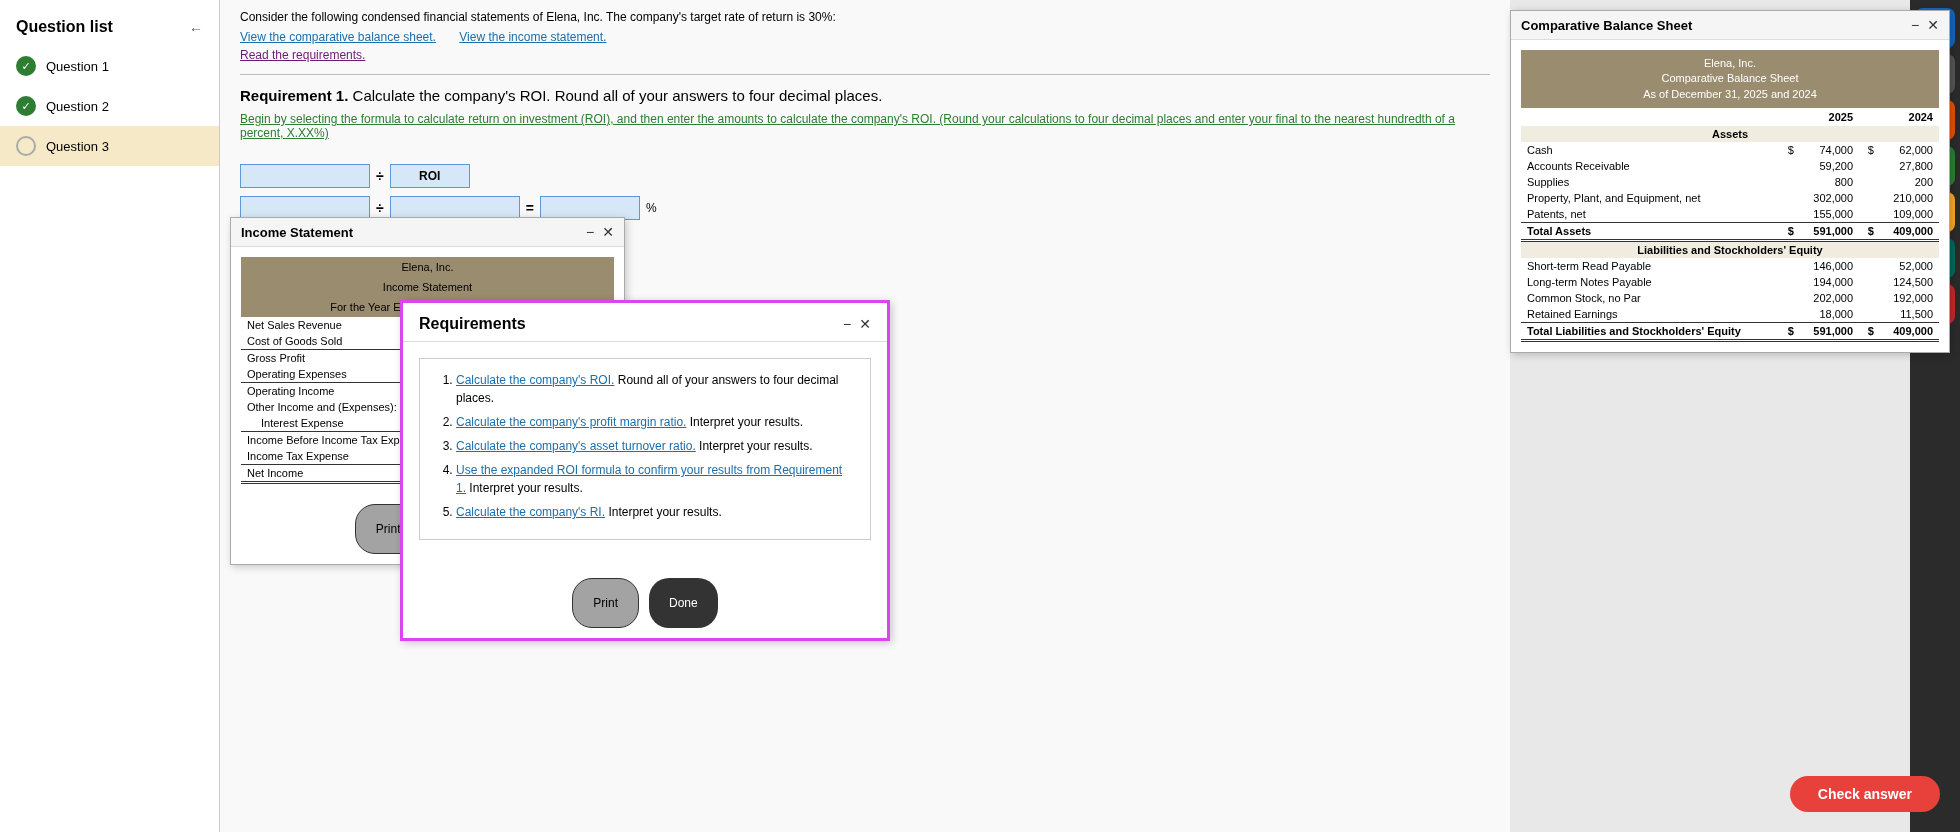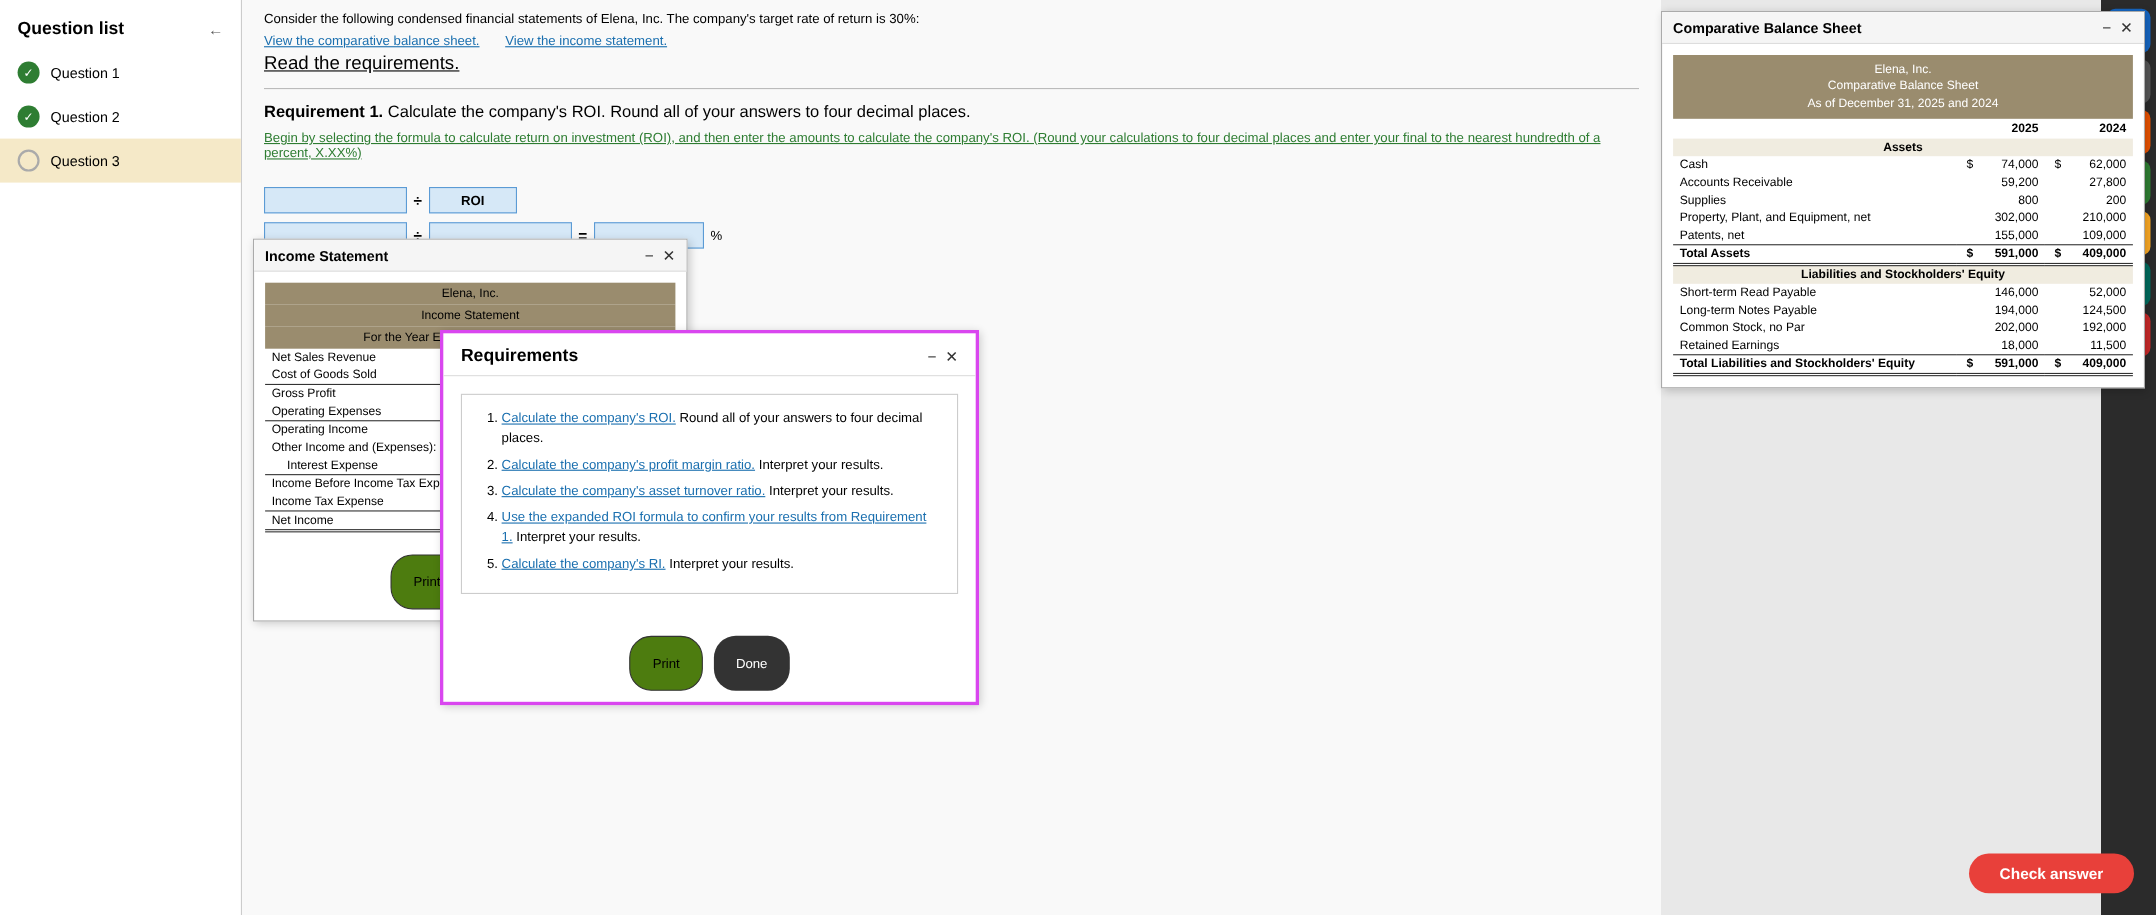--- a/index.html
+++ b/index.html
@@ -35,21 +35,21 @@
       position: absolute;
       left: 220px; top: 0;
       width: 1290px; height: 832px;
       background: #f9f9f9;
       overflow-y: auto;
       padding: 10px 20px;
     }
 
     .intro-text { font-size: 12px; margin-bottom: 6px; }
     .intro-links a { color: #1a6faf; text-decoration: underline; font-size: 12px; margin-right: 20px; cursor: pointer; }
-    .req-link a { color: #000000; text-decoration: underline; font-size: 17px; cursor: pointer; }
+    .req-link a { color: #701a75; text-decoration: underline; font-size: 12px; cursor: pointer; }
 
     .divider { border: none; border-top: 1px solid #bbb; margin: 12px 0; }
 
     .req-label { font-size: 15px; margin-bottom: 8px; }
     .req-label strong { font-weight: bold; }
     .hint-text { font-size: 12px; color: #2e7d32; margin-bottom: 24px; text-decoration: underline; }
 
     .formula-row { display: flex; align-items: center; gap: 6px; margin-bottom: 8px; }
     .formula-input {
       width: 130px; height: 24px;
@@ -120,21 +120,21 @@
     }
     .is-table-container { padding: 10px; }
     .is-header { background: #9a8c6e; color: #000; text-align: center; padding: 4px; font-size: 11px; }
     table.is-table { width: 100%; border-collapse: collapse; font-size: 11px; }
     table.is-table td { padding: 2px 6px; }
     table.is-table .label-col { text-align: left; }
     table.is-table .num-col { text-align: right; }
     .is-total td { border-top: 1px solid #333; }
     .is-double td { border-bottom: 3px double #333; }
     .panel-footer { display: flex; gap: 10px; padding: 10px; justify-content: center; }
-    .btn-outline { padding: 6px 20px; border-radius: 20px; border: 1px solid #333; background: #4d7c0f; cursor: pointer; font-size: 12px; }
+    .btn-outline { padding: 6px 20px; border-radius: 20px; border: 1px solid #333; background: #a3a3a3; cursor: pointer; font-size: 12px; }
     .btn-solid { padding: 18px 20px; border-radius: 20px; border: none; background: #333; color: #fff; cursor: pointer; font-size: 12px; }
 
     
     #req-panel {
       position: absolute;
       left: 400px; top: 300px;
       width: 490px;
       background: #fff;
       border: 3px solid #d946ef;
       box-shadow: 2px 2px 8px rgba(0,0,0,0.2);

